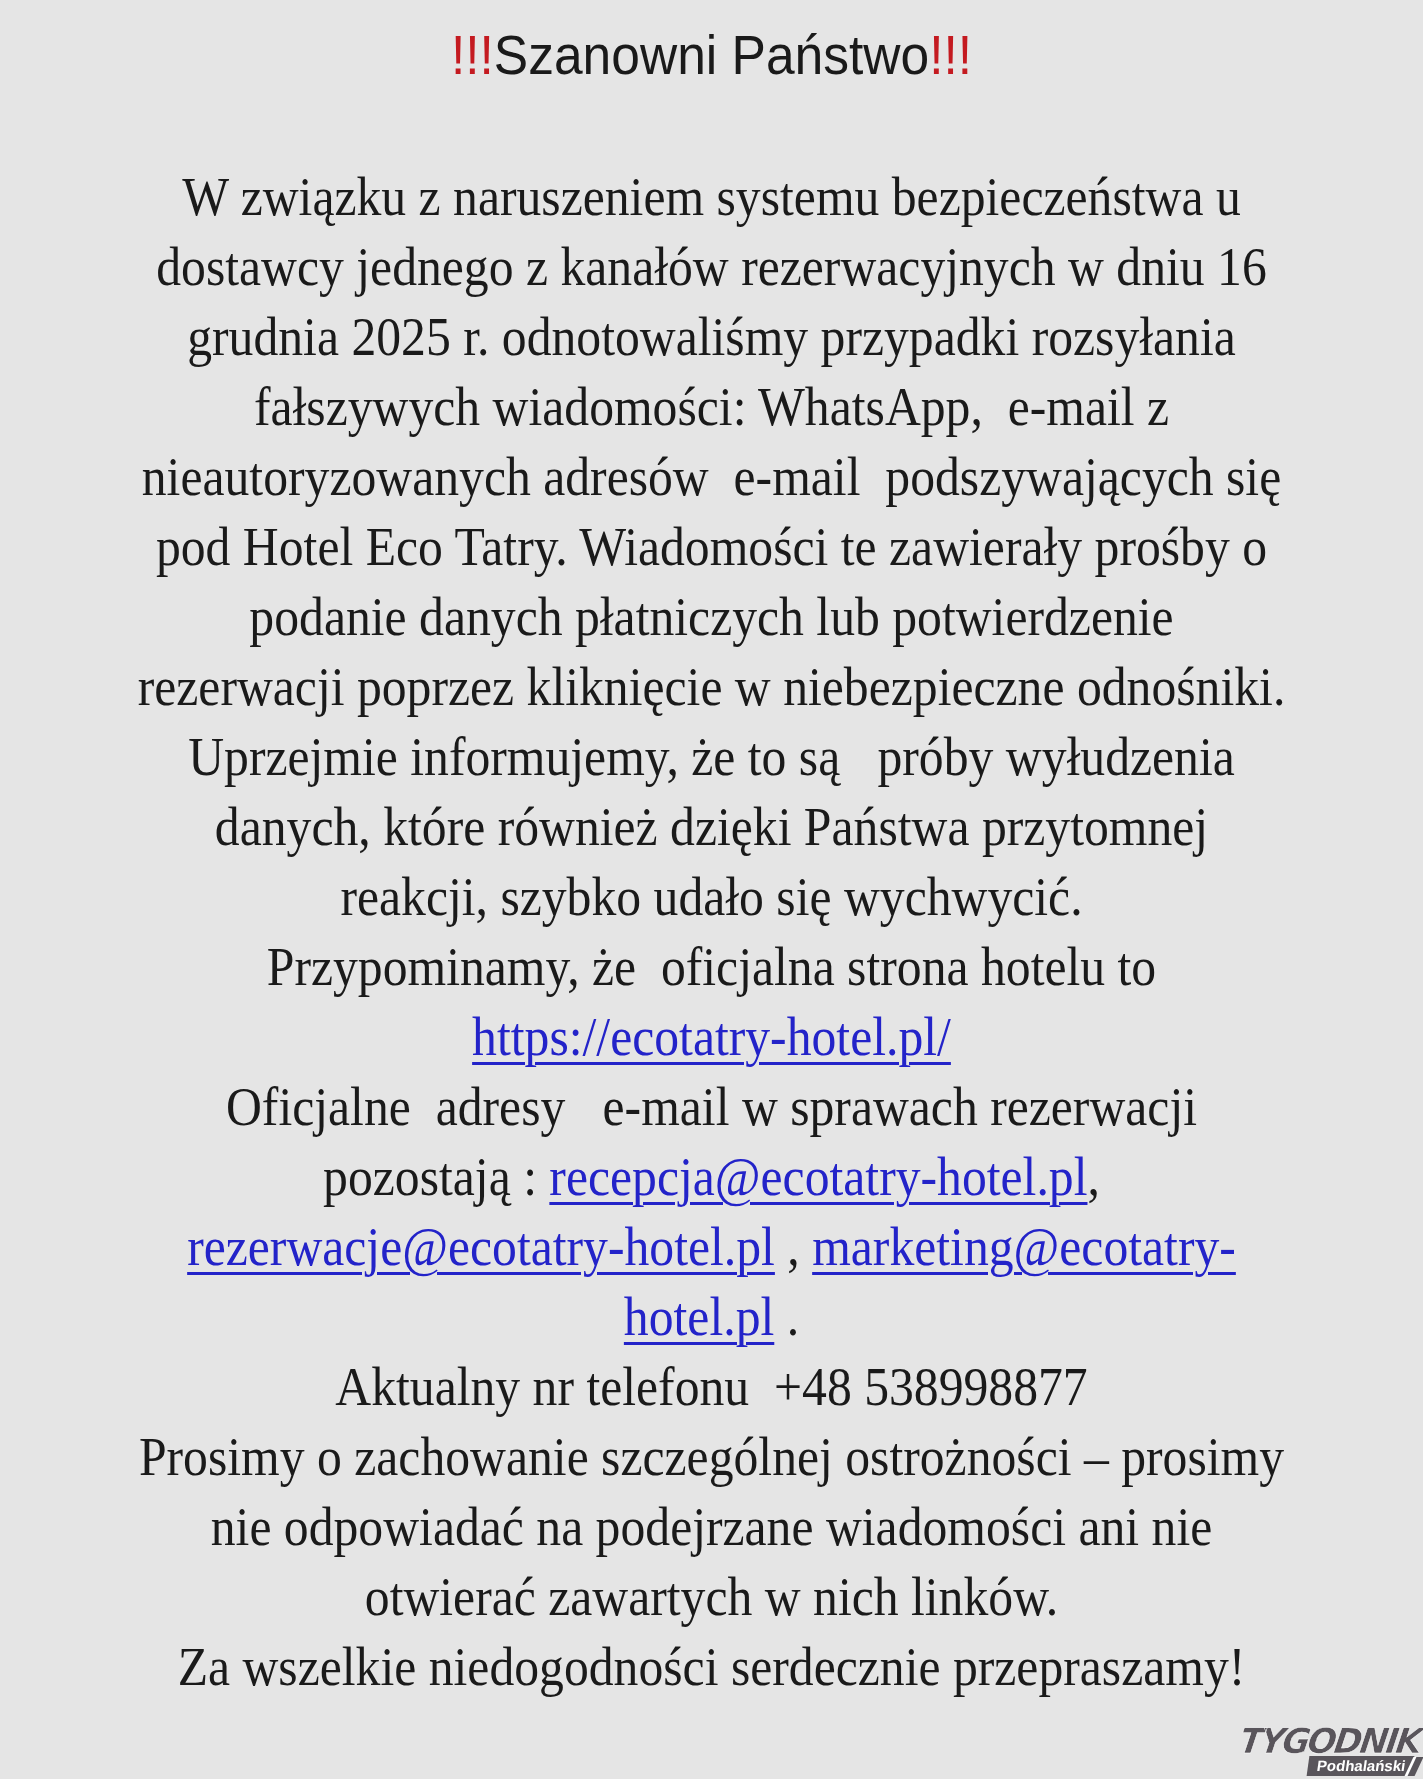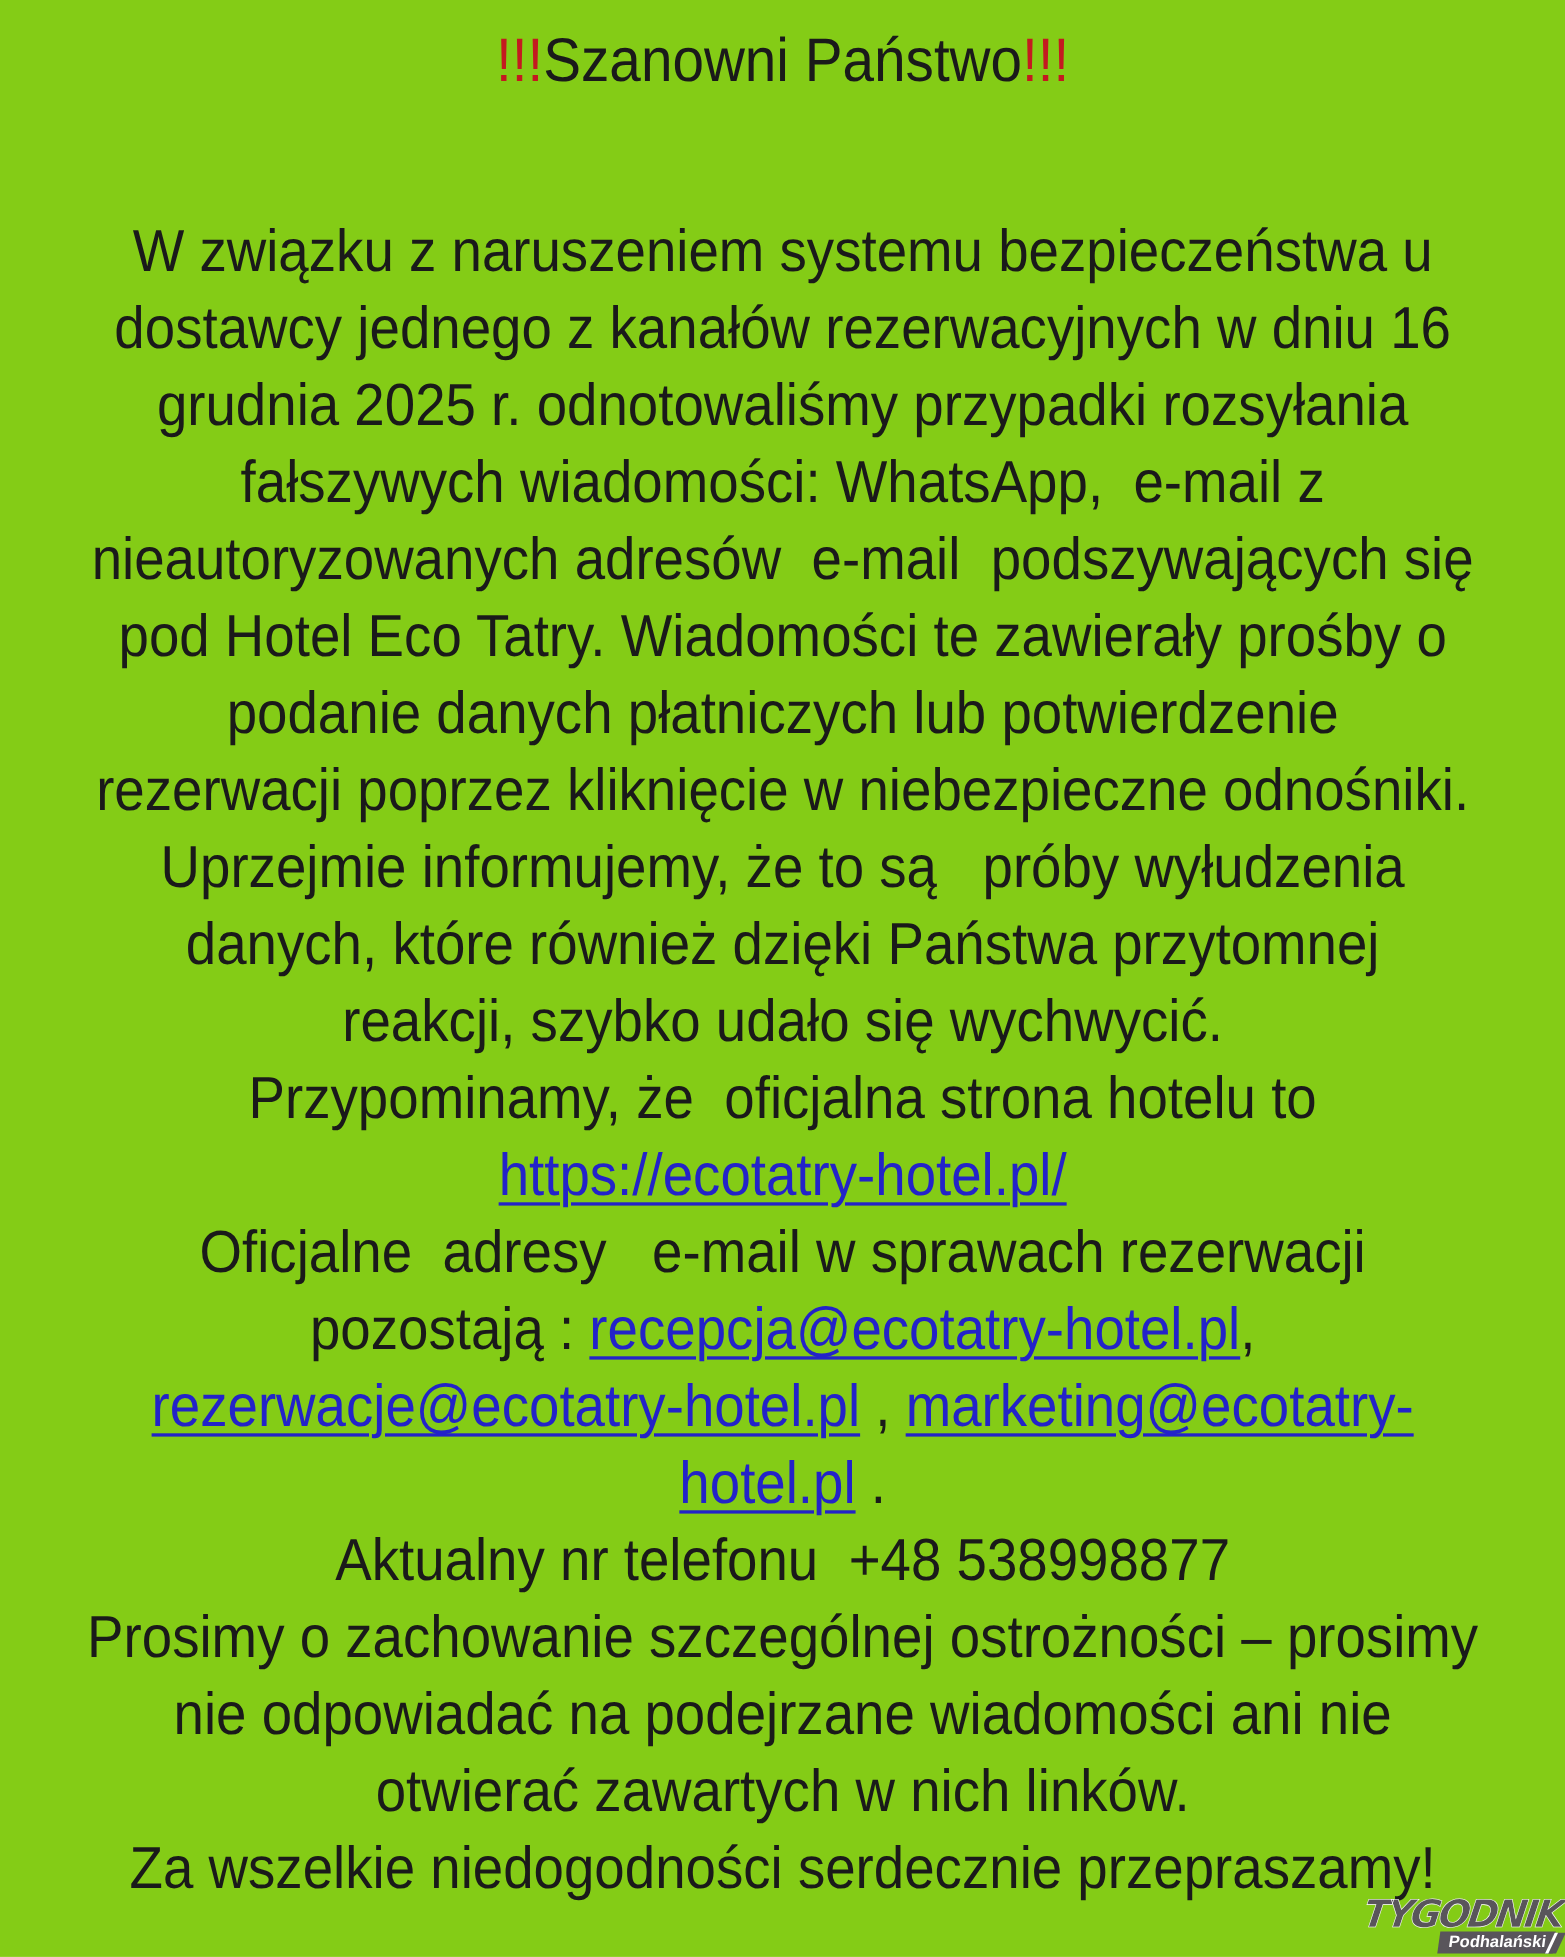--- a/index.html
+++ b/index.html
@@ -5,41 +5,42 @@
   html, body {
     margin: 0;
     padding: 0;
     background: #ffffff;
   }
   .page {
     position: relative;
     width: 1423px;
     height: 1779px;
     margin: 0 auto;
-    background: #84cc16;
+    background: #e5e5e5;
     overflow: hidden;
     font-family: "Liberation Sans", sans-serif;
     color: #1a1a1a;
   }
   .doc-title {
     margin: 0;
     padding-top: 20px;
     text-align: center;
     font-size: 56px;
     font-weight: 400;
     line-height: 70px;
     white-space: pre;
     transform: scaleX(0.92);
     transform-origin: 50% 50%;
   }
   .doc-title .bang {
     color: #c41a20;
   }
   .notice-body {
-    margin-top: 103px;
+    margin-top: 72px;
+    font-family: Liberation Serif, serif;
   }
   .line {
     text-align: center;
     font-size: 54px;
     line-height: 70px;
     white-space: pre;
     transform: scaleX(0.92);
     transform-origin: 50% 50%;
   }
   .line a.doclink {

